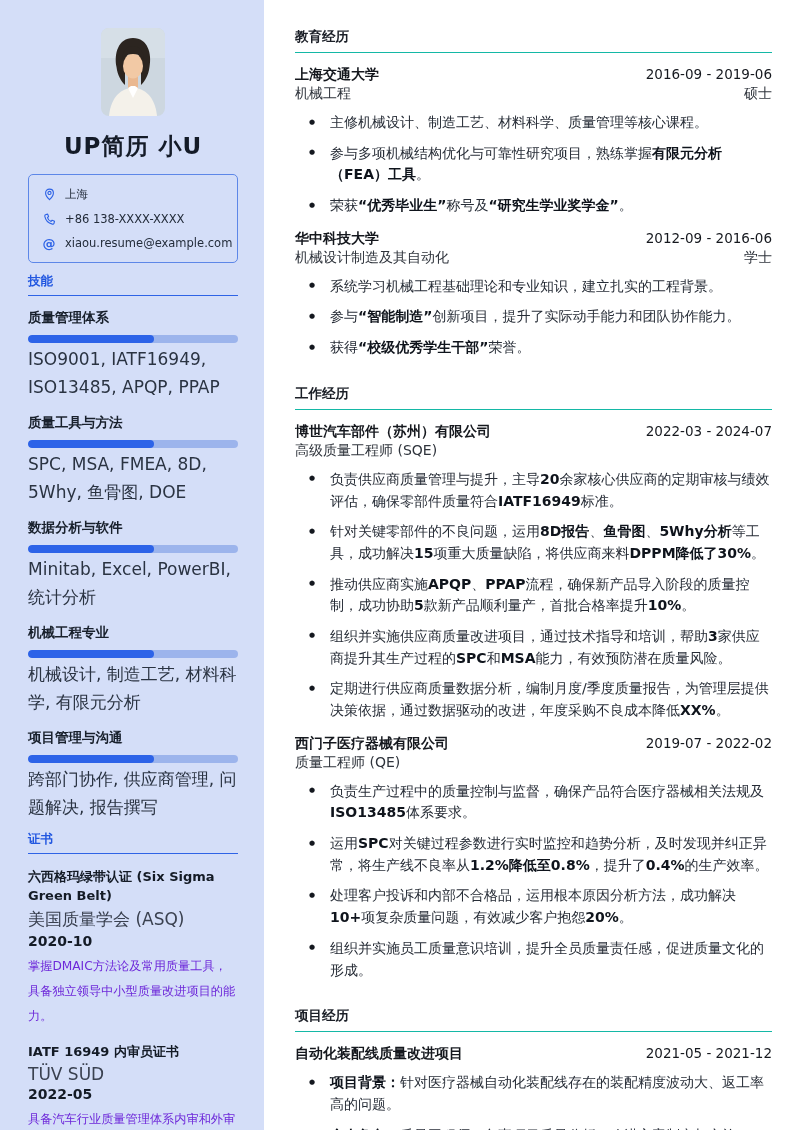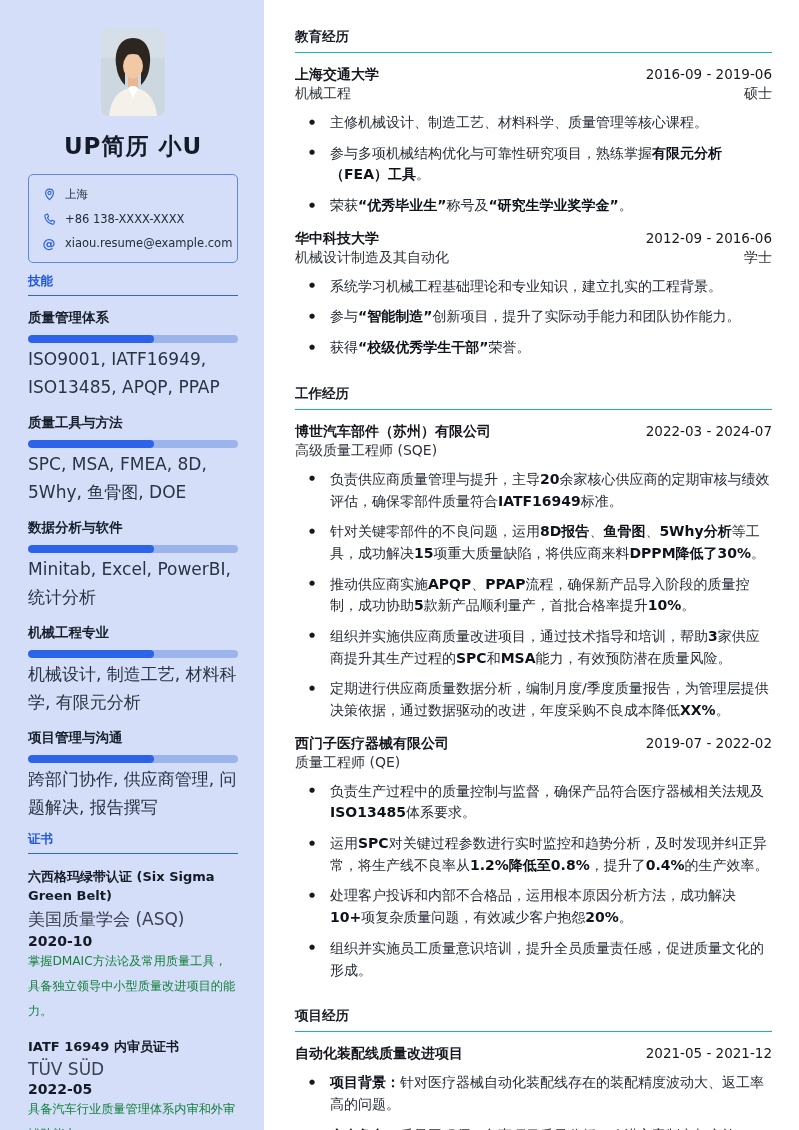--- a/index.html
+++ b/index.html
@@ -24,21 +24,21 @@
   .skill{margin-top:13px;}
   .skill-name{font-size:13.5px;font-weight:700;color:#18202c;}
   .bar{height:8px;background:#9cb4ec;border-radius:4px;margin-top:8px;overflow:hidden;}
   .bar-fill{height:100%;background:#2d63e8;border-radius:4px;}
   .skill-items{margin-top:3px;font-size:17px;line-height:1.62;color:#2a3342;}
 
   .cred{margin-top:14px;}
   .cred-title{font-size:13px;font-weight:700;line-height:1.4;color:#141b26;}
   .cred-issuer{font-size:17px;margin-top:3px;color:#3a4150;}
   .cred-date{font-size:14px;font-weight:700;margin-top:2px;color:#141b26;}
-  .cred-desc{font-size:12.2px;line-height:2.05;color:#15803d;}
+  .cred-desc{font-size:12.2px;margin-top:5px;line-height:2.05;color:#6d28d9;}
 
   
   .main{flex:1;box-sizing:border-box;padding:28px 27px 0 31px;}
   .m-section + .m-section{margin-top:26px;}
   .m-title{font-size:13.5px;font-weight:700;color:#1b1f27;padding-bottom:6px;
            border-bottom:1px solid #14b8a6;}
   .entry{margin-top:13px;}
   .entry-head{display:flex;justify-content:space-between;align-items:baseline;
               font-size:14px;font-weight:700;color:#15181e;}
   .entry-date{font-size:13.5px;font-weight:400;white-space:nowrap;}

